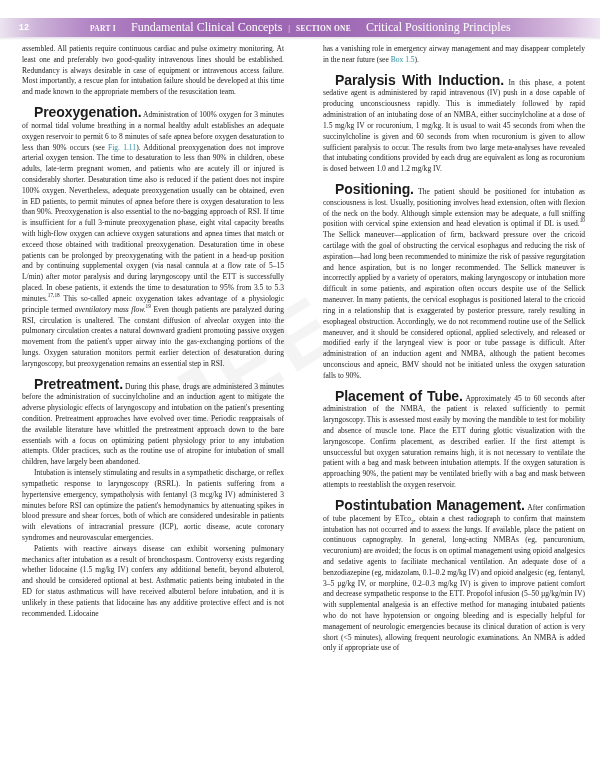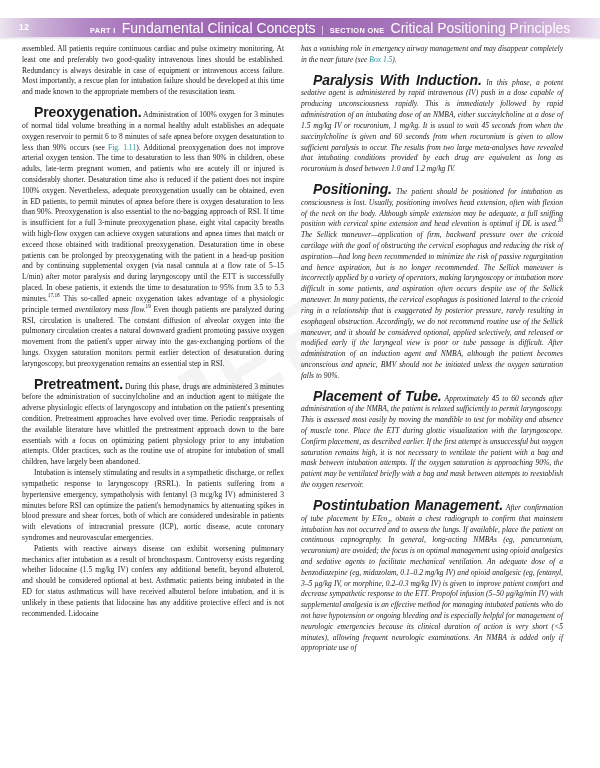--- a/index.html
+++ b/index.html
@@ -40,37 +40,37 @@
   .rh-page {
     width: 48px;
     text-align: center;
     font-family: Liberation Mono, monospace;
     font-size: 8.5px;
     font-weight: bold;
     color: #ffffff;
     letter-spacing: 0.2px;
   }
   .rh-text {
-    font-family: Liberation Sans, sans-serif;
+    font-family: Liberation Serif, serif;
     font-size: 8px;
     color: #ffffff;
     white-space: nowrap;
     margin-left: 42px;
     display: flex;
     align-items: baseline;
   }
   .rh-strong {
     font-weight: bold;
     font-size: 7.4px;
     letter-spacing: 0.35px;
   }
   .rh-normal {
     font-weight: normal;
-    font-size: 14px;
-    margin-left: 6px;
+    font-size: 12px;
+    margin-left: 15px;
   }
   .rh-sep {
     margin: 0 6px;
     font-weight: normal;
     opacity: 0.85;
     font-size: 8.5px;
   }
   .rh-shadow {
     position: absolute;
     top: 37px;
@@ -110,21 +110,21 @@
   }
   .col {
     width: 262px;
     font-size: 7.55px;
     line-height: 10.82px;
     text-align: justify;
     text-justify: inter-word;
     hyphens: manual;
   }
   .col-left { margin-left: 22px; }
-  .col-right { margin-left: 17px; font-style: italic; }
+  .col-right { margin-left: 39px; }
 
   p {
     margin: 0;
   }
   p.indent {
     text-indent: 12px;
   }
   p.space-before {
     margin-top: 9px;
   }

